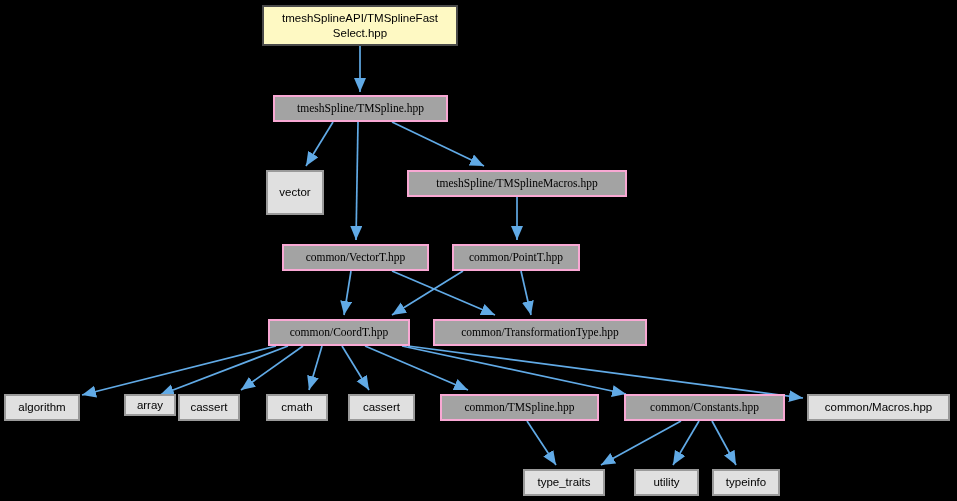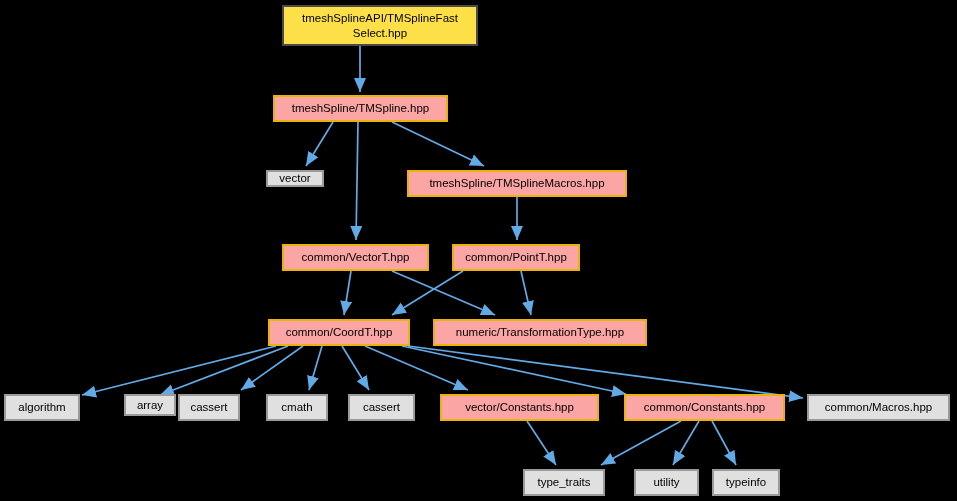--- a/index.html
+++ b/index.html
@@ -7,23 +7,23 @@
     position:relative; width:957px; height:501px; background:#000000;
     font-family:"Liberation Sans", sans-serif; overflow:hidden;
   }
   svg.edges { position:absolute; left:0; top:0; width:957px; height:501px; }
   .node {
     position:absolute; box-sizing:border-box;
     display:flex; align-items:center; justify-content:center;
     text-align:center; color:#000; font-size:11.5px; line-height:1.3;
     white-space:pre-line; cursor:default;
   }
-  .node.white { background:#fca5a5; border:2px solid #eab308; }
+  .node.white { background:#a3a3a3; border:2px solid #f9a8d4;font-family:Liberation Serif, serif; }
   .node.gray  { background:#e0e0e0; border:2px solid #9a9a9a; }
-  .node.root  { background:#fde047; border:2px solid #4a4a4a;margin-left:20px; }
+  .node.root  { background:#fef9c3; border:2px solid #4a4a4a; }
 </style>
 </head>
 <body>
 
 <div class="canvas">
 
   <svg class="edges" viewBox="0 0 957 501">
     <defs>
       <marker id="arrow" markerUnits="userSpaceOnUse" markerWidth="16" markerHeight="13" refX="14" refY="6" orient="auto">
         <path d="M0,0 L14,6 L0,12 Z" fill="#61aae6"></path>
@@ -50,31 +50,31 @@
       <line x1="527" y1="421" x2="556" y2="465" marker-end="url(#arrow)"></line>
       <line x1="681" y1="421" x2="601" y2="465" marker-end="url(#arrow)"></line>
       <line x1="699" y1="421" x2="673" y2="465" marker-end="url(#arrow)"></line>
       <line x1="712" y1="421" x2="736" y2="465" marker-end="url(#arrow)"></line>
     </g>
   </svg>
 
   <div class="node root" style="left:262px; top:5px;   width:196px; height:41px;">tmeshSplineAPI/TMSplineFast
 Select.hpp</div>
   <div class="node white" style="left:273px; top:95px;  width:175px; height:27px;">tmeshSpline/TMSpline.hpp</div>
-  <div class="node gray" style="left:266px; top:170px; width:58px;  height:17px;">vector</div>
+  <div class="node gray" style="left:266px; top:170px; width:58px;  height:45px;">vector</div>
   <div class="node white" style="left:282px; top:244px; width:147px; height:27px;">common/VectorT.hpp</div>
   <div class="node white" style="left:407px; top:170px; width:220px; height:27px;">tmeshSpline/TMSplineMacros.hpp</div>
   <div class="node white" style="left:452px; top:244px; width:128px; height:27px;">common/PointT.hpp</div>
   <div class="node white" style="left:268px; top:319px; width:142px; height:27px;">common/CoordT.hpp</div>
-  <div class="node white" style="left:433px; top:319px; width:214px; height:27px;">numeric/TransformationType.hpp</div>
+  <div class="node white" style="left:433px; top:319px; width:214px; height:27px;">common/TransformationType.hpp</div>
   <div class="node gray" style="left:4px;   top:394px; width:76px;  height:27px;">algorithm</div>
   <div class="node gray" style="left:104px; top:394px; width:52px;  height:22px;margin-left:20px;">array</div>
   <div class="node gray" style="left:178px; top:394px; width:62px;  height:27px;">cassert</div>
   <div class="node gray" style="left:266px; top:394px; width:62px;  height:27px;">cmath</div>
   <div class="node gray" style="left:348px; top:394px; width:67px;  height:27px;">cassert</div>
-  <div class="node white" style="left:440px; top:394px; width:159px; height:27px;">vector/Constants.hpp</div>
+  <div class="node white" style="left:440px; top:394px; width:159px; height:27px;">common/TMSpline.hpp</div>
   <div class="node white" style="left:624px; top:394px; width:161px; height:27px;">common/Constants.hpp</div>
   <div class="node gray" style="left:807px; top:394px; width:143px; height:27px;">common/Macros.hpp</div>
   <div class="node gray" style="left:523px; top:469px; width:82px;  height:27px;">type_traits</div>
   <div class="node gray" style="left:634px; top:469px; width:65px;  height:27px;">utility</div>
   <div class="node gray" style="left:712px; top:469px; width:68px;  height:27px;">typeinfo</div>
 
 </div>
 
 </body></html>

